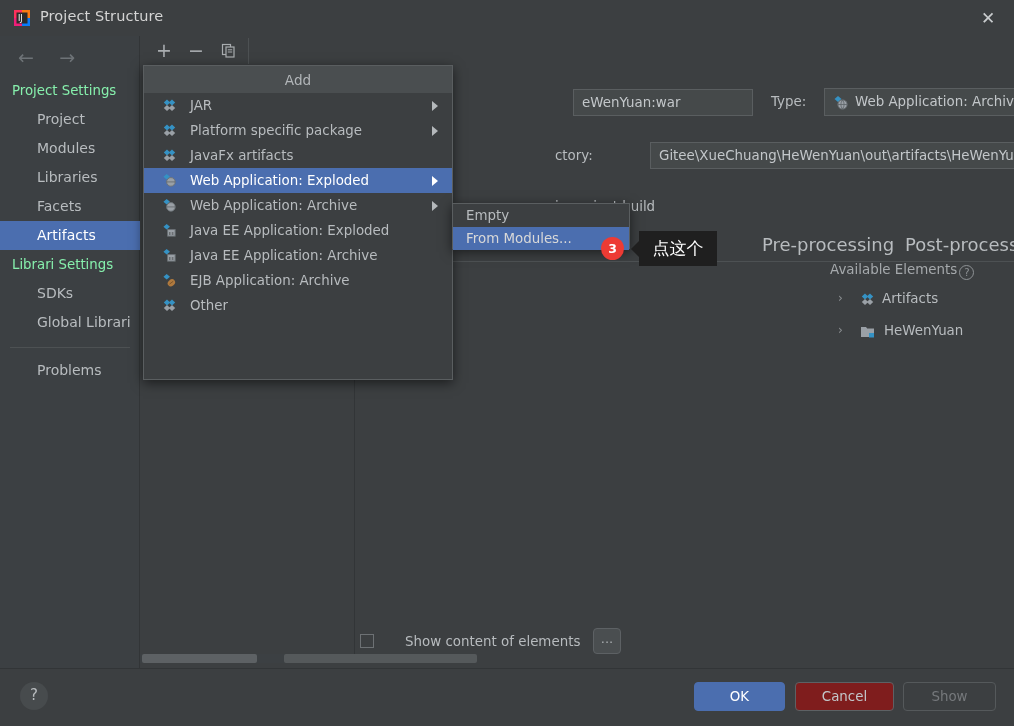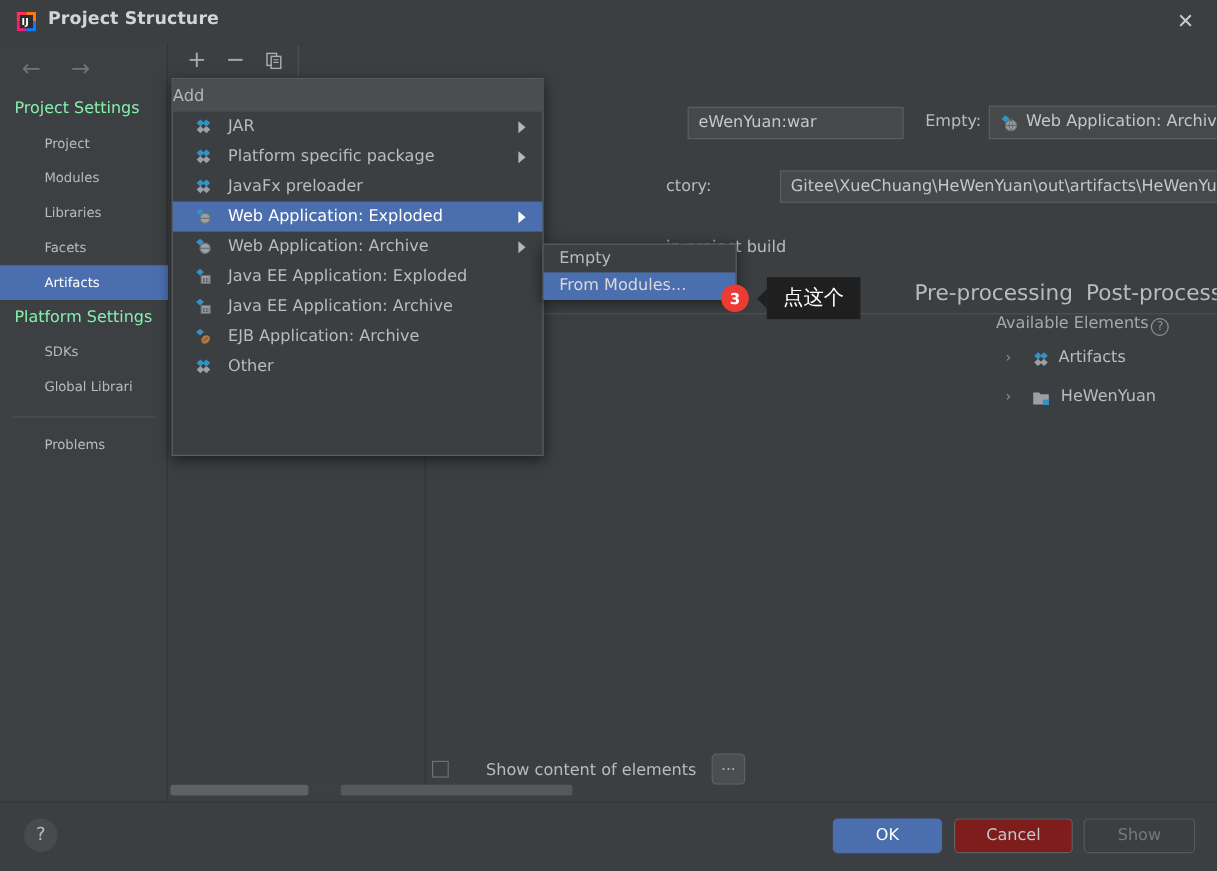--- a/index.html
+++ b/index.html
@@ -8,21 +8,20 @@
     background: #3c3f41;
     font-family: "DejaVu Sans", "Liberation Sans", sans-serif;
     overflow: hidden;
   }
   #root { position: relative; width: 1014px; height: 726px; background: #3c3f41; }
 
   
   .titlebar {
     position: absolute; left: 0; top: 0; width: 1014px; height: 36px;
     background: #3c3f41;
-    font-weight: bold;
   }
   .tb-icon {
     position: absolute; left: 13px; top: 9px; width: 18px; height: 18px;
   }
   .tb-title {
     position: absolute; left: 40px; top: 8px;
     font-size: 14.5px; color: #d4d4d4; letter-spacing: .1px;
   }
   .tb-close {
     position: absolute; right: 14px; top: 7px; width: 24px; height: 22px;
@@ -40,21 +39,21 @@
     display: inline-block; width: 36px; height: 26px; line-height: 26px;
     text-align: center; font-size: 19px; color: #6e7377; cursor: default;
   }
   .side-list { position: absolute; left: 0; top: 40px; width: 140px; }
   .side-group {
     height: 29px; line-height: 29px; padding-left: 12px;
     font-size: 13.3px; color: #86efac; white-space: nowrap;
   }
   .side-item {
     height: 29px; line-height: 29px; padding-left: 37px;
-    font-size: 11px; color: #b8bcbf; white-space: nowrap; cursor: default;
+    font-size: 14px; color: #b8bcbf; white-space: nowrap; cursor: default;
   }
   .side-item.selected { background: #4b6eaf; color: #ffffff; }
   .side-sep {
     margin: 10px 10px 8px 10px; height: 1px; background: #4d5153;
   }
 
   
   .main {
     position: absolute; left: 140px; top: 36px; width: 874px; height: 632px;
     background: #3c3f41;
@@ -156,40 +155,40 @@
   .btn-cancel { left: 795px; width: 99px; background: #7f1d1d; border: 1px solid #5d6164; color: #c3c7ca; }
   .btn-apply  { left: 903px; width: 93px; background: #3c3f41; border: 1px solid #55595b; color: #76797c; }
 
   
   .menu {
     position: absolute; left: 143px; top: 65px; width: 310px; height: 315px;
     background: #3c3f41; border: 1px solid #5a5e60;
     box-shadow: 0 3px 11px rgba(0,0,0,.55); z-index: 40;
   }
   .menu-title {
-    height: 27px; line-height: 29px; text-align: left;
+    height: 27px; line-height: 29px; text-align: center;
     background: #4a4e50; color: #b2b6b9; font-size: 13.6px;
   }
   .menu-item {
     position: relative; height: 25px; line-height: 25px;
     padding-left: 46px; font-size: 13.4px; color: #b8bcbf;
     white-space: nowrap; cursor: pointer;
   }
   .menu-item.selected { background: #4b6eaf; color: #ffffff; }
   .menu-item .mi-icon { position: absolute; left: 18px; top: 5px; }
   .menu-item .mi-arrow {
     position: absolute; right: 14px; top: 8px; width: 0; height: 0;
     border-top: 5px solid transparent; border-bottom: 5px solid transparent;
     border-left: 6px solid #b4b8bb;
   }
   .menu-item.selected .mi-arrow { border-left-color: #ffffff; }
 
   
   .submenu {
-    position: absolute; left: 452px; top: 203px; width: 162px; height: 46px;
+    position: absolute; left: 452px; top: 203px; width: 178px; height: 46px;
     background: #3c3f41; border: 1px solid #5a5e60;
     box-shadow: 0 3px 11px rgba(0,0,0,.55); z-index: 45;
   }
   .sub-item {
     height: 23px; line-height: 23px; padding-left: 13px;
     font-size: 13.4px; color: #b8bcbf; white-space: nowrap; cursor: pointer;
   }
   .sub-item.selected { background: #4b6eaf; color: #d8d8d8; }
 
   
@@ -235,21 +234,21 @@
       <span class="nav-arrow">→</span>
     </div>
 
     <div class="side-list">
       <div class="side-group">Project Settings</div>
       <div class="side-item">Project</div>
       <div class="side-item">Modules</div>
       <div class="side-item">Libraries</div>
       <div class="side-item">Facets</div>
       <div class="side-item selected">Artifacts</div>
-      <div class="side-group">Platform Settings</div>
+      <div class="side-group">Librari Settings</div>
       <div class="side-item">SDKs</div>
       <div class="side-item">Global Librari</div>
       <div class="side-sep"></div>
       <div class="side-item">Problems</div>
     </div>
   </div>
 
   <div class="main">
 
     <div class="toolbar">
@@ -268,21 +267,21 @@
 
     <div class="split-left">
       <div class="ltree" style="left:10px; top:228px;">uan_war.war</div>
       <div class="ltree" style="left:10px; top:253px;">enYuan:war exploded</div>
     </div>
 
     <div class="split-right">
 
       <div class="txtfield form-row" style="left:217px; top:23px; width:180px;">eWenYuan:war</div>
 
-      <div class="form-row lbl" style="left:415px; top:28px;">Empty:</div>
+      <div class="form-row lbl" style="left:415px; top:28px;">Type:</div>
       <div class="combo form-row" style="left:468px; top:22px; width:306px;">
         <svg style="position:absolute;left:8px;top:6px;" width="16" height="16" viewBox="0 0 16 16">
           <path d="M5 1 L8.5 4 L5 7 L1.5 4 Z" fill="#3592c4"></path>
           <circle cx="9.5" cy="9.5" r="4.6" fill="#9aa0a6" stroke="#6b7175" stroke-width="1"></circle>
           <path d="M5 9.5 h9 M9.5 5 a7 7 0 0 1 0 9 a7 7 0 0 1 0 -9" fill="none" stroke="#5d6367" stroke-width=".8"></path>
         </svg>
         <span style="margin-left:22px;">Web Application: Archive</span>
         
       </div>
 
@@ -372,21 +371,21 @@
       <span class="mi-arrow"></span>
     </div>
 
     <div class="menu-item">
       <svg class="mi-icon" width="15" height="15" viewBox="0 0 15 15">
         <path d="M5 1.5 L8.2 4.5 L5 7.5 L1.8 4.5 Z" fill="#3592c4"></path>
         <path d="M10 7 L13.2 10 L10 13 L6.8 10 Z" fill="#9aa0a6"></path>
         <path d="M5 7 L8.2 10 L5 13 L1.8 10 Z" fill="#9aa0a6"></path>
         <path d="M10 1.5 L13.2 4.5 L10 7.5 L6.8 4.5 Z" fill="#3592c4"></path>
       </svg>
-      <span>JavaFx preloader</span>
+      <span>JavaFx artifacts</span>
     </div>
 
     <div class="menu-item selected">
       <svg class="mi-icon" width="15" height="15" viewBox="0 0 16 16">
         <path d="M5 1 L8.5 4 L5 7 L1.5 4 Z" fill="#3592c4"></path>
         <circle cx="9.5" cy="9.5" r="4.6" fill="#9aa0a6" stroke="#6b7175" stroke-width="1"></circle>
         <path d="M5 9.5 h9" fill="none" stroke="#5d6367" stroke-width=".8"></path>
       </svg>
       <span>Web Application: Exploded</span>
       <span class="mi-arrow"></span>

